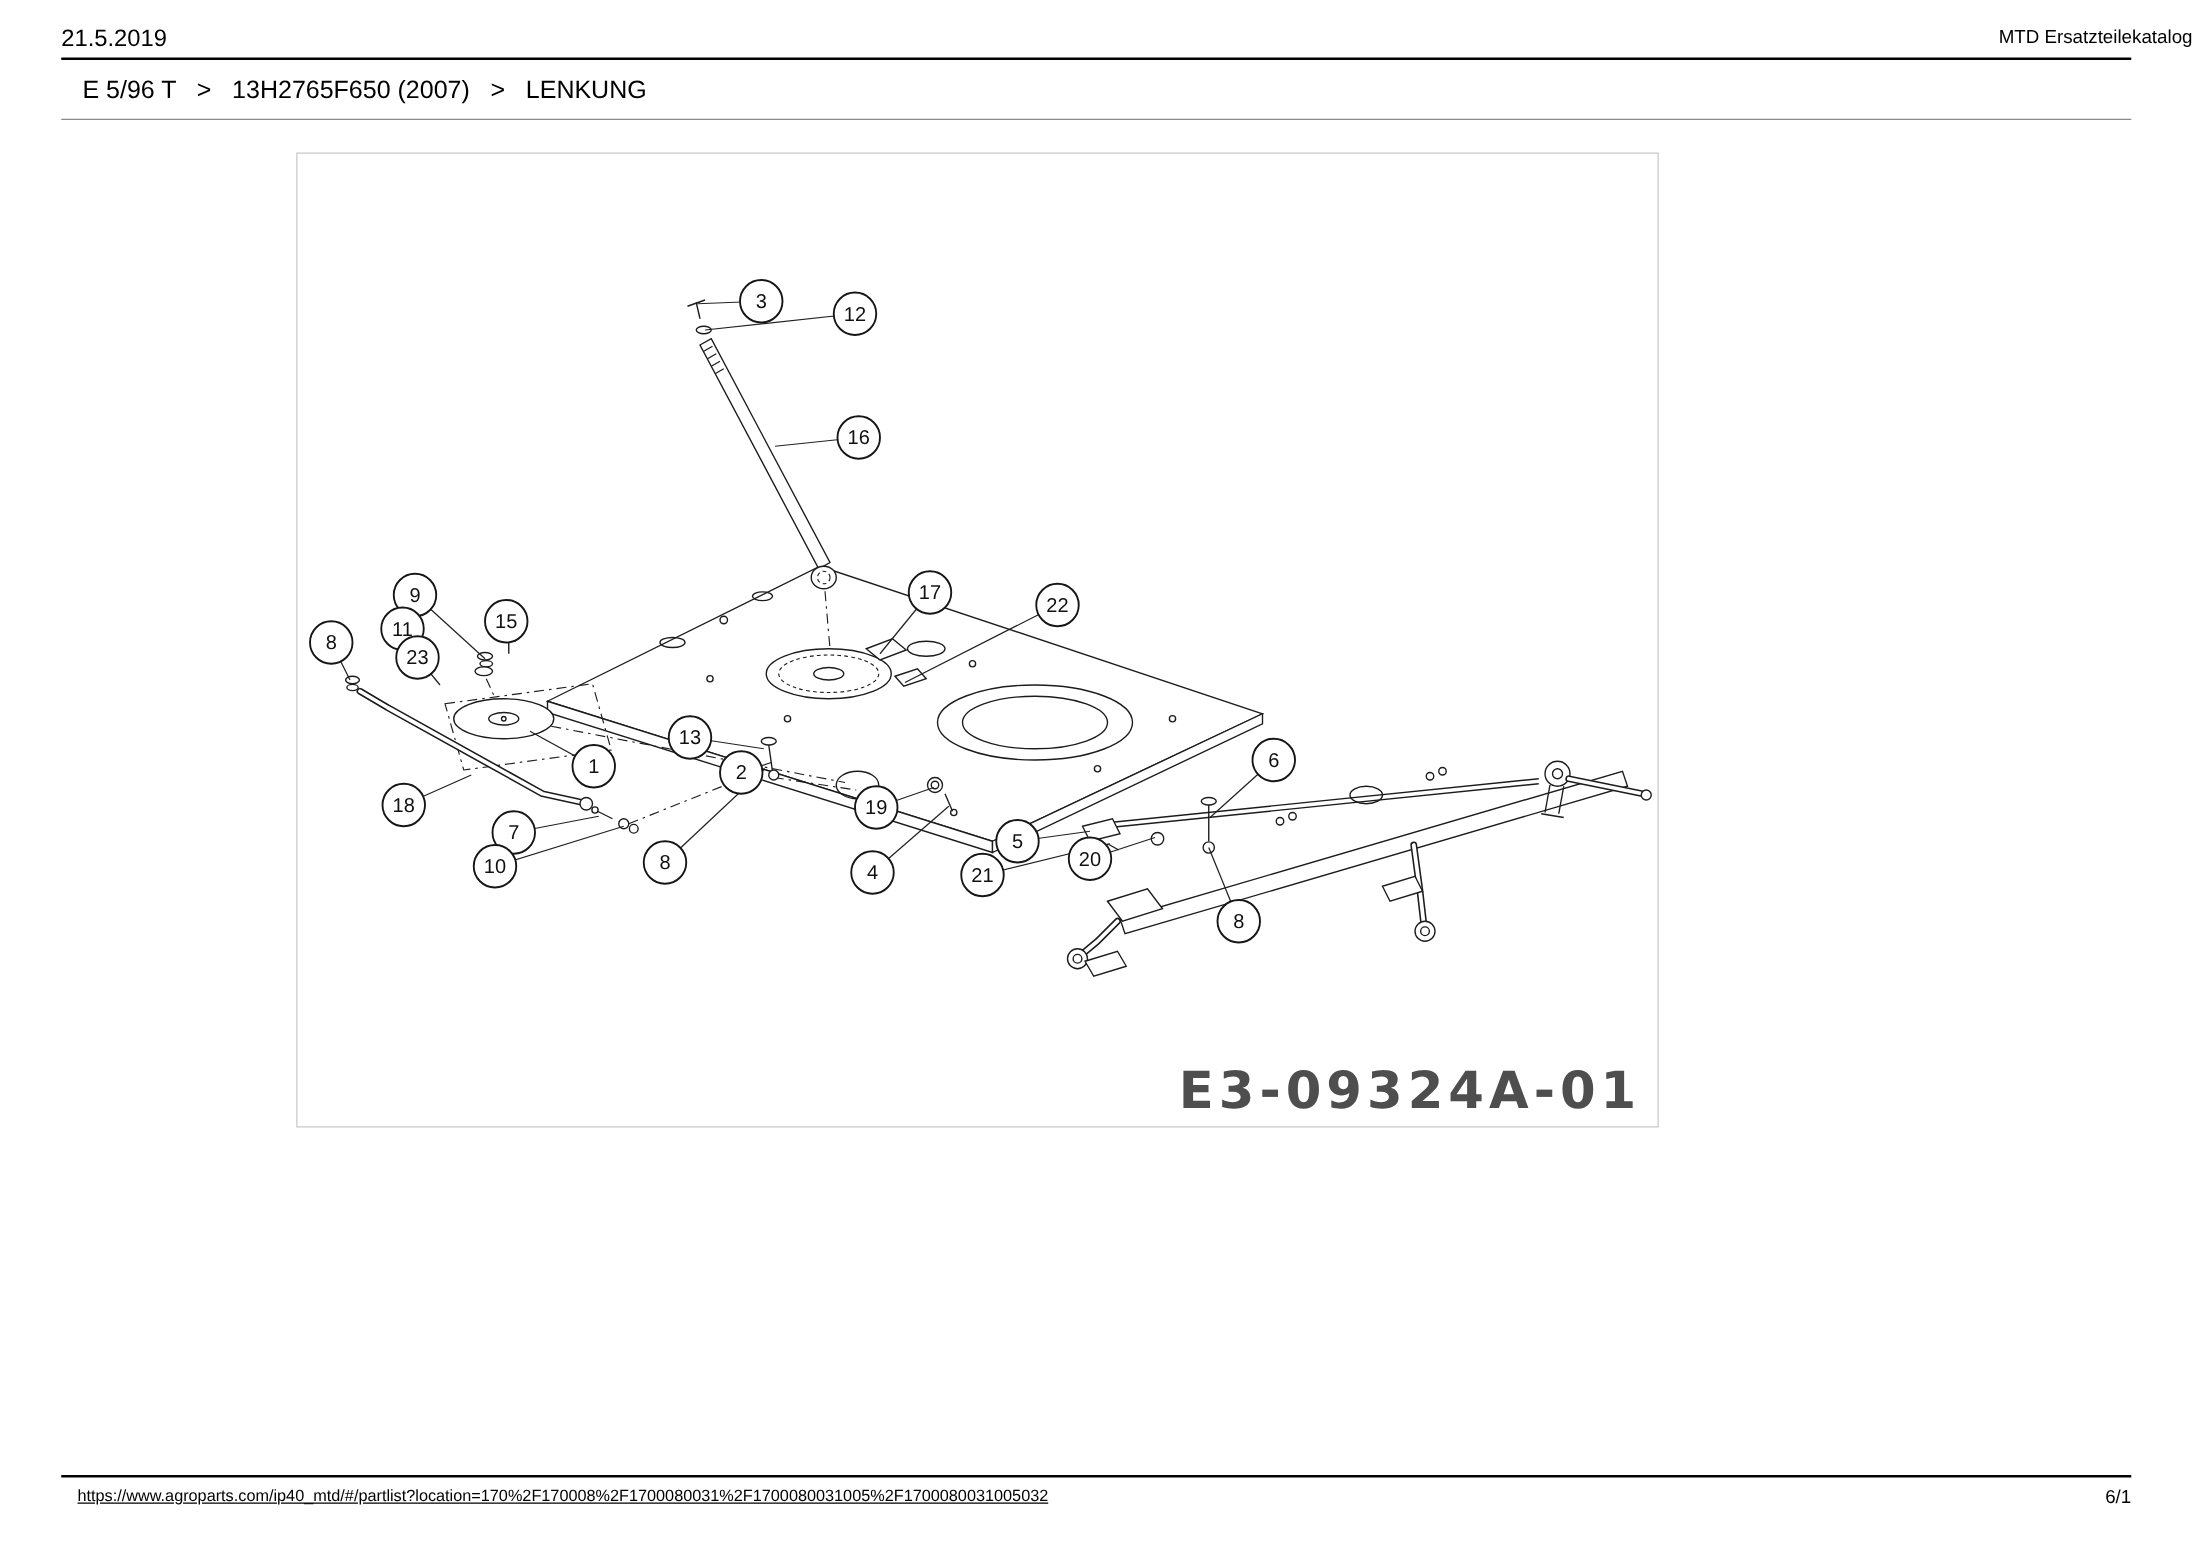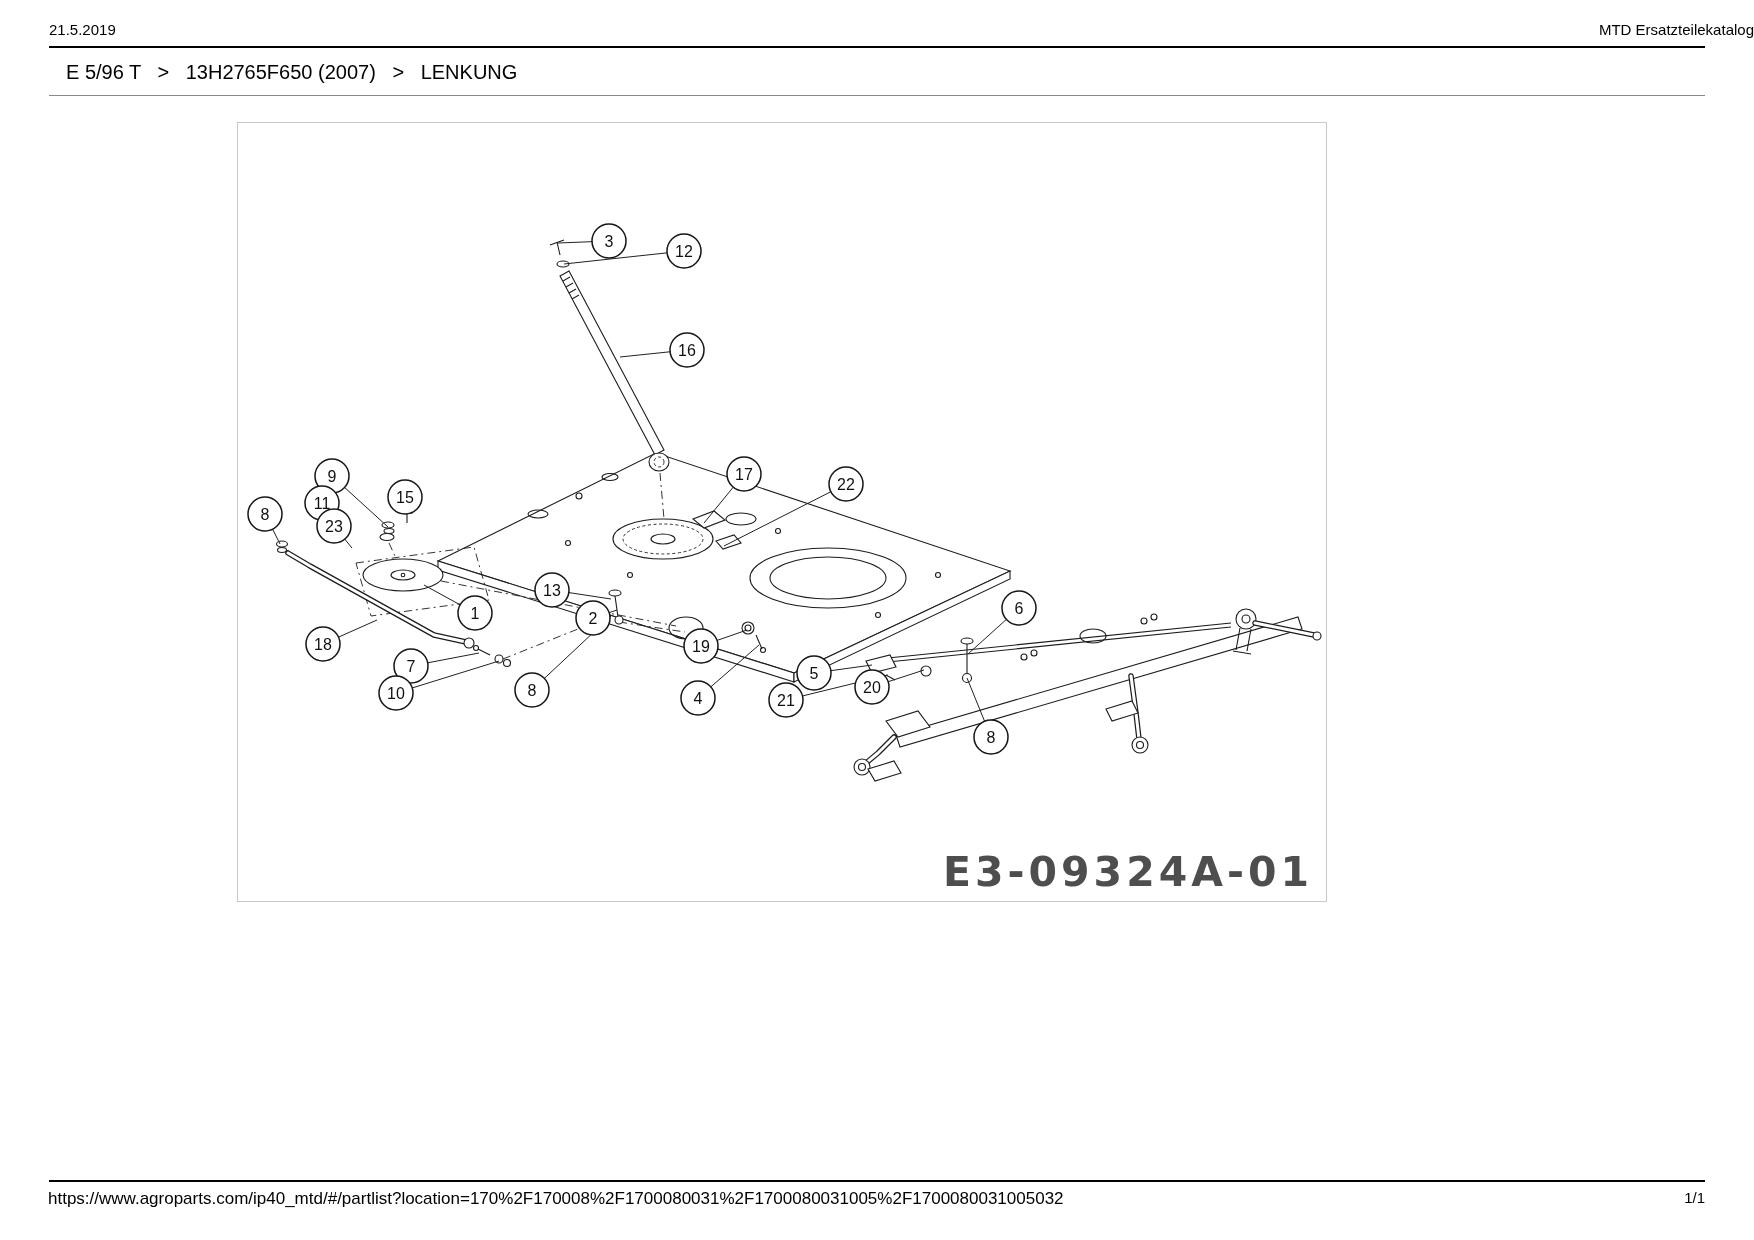--- a/index.html
+++ b/index.html
@@ -1,27 +1,27 @@
 <!DOCTYPE html>
 <html><head>
 <meta charset="utf-8">
 <style>
   html,body{margin:0;padding:0;}
   body{width:1754px;height:1240px;background:#fff;font-family:"Liberation Sans",sans-serif;color:#000;position:relative;overflow:hidden;}
-  .hdr-date{position:absolute;left:49px;top:21px;font-size:15px;text-align:right;}
+  .hdr-date{position:absolute;left:49px;top:21px;font-size:19px;text-align:right;}
   .hdr-title{position:absolute;left:0;right:0;top:21px;text-align:right;font-size:15px;}
   .rule{position:absolute;left:49px;right:49px;height:0;}
   .rule-top{top:46px;border-top:2px solid #000;}
   .rule-bc{top:95px;border-top:1px solid #8a8a8a;}
   .rule-foot{top:1180px;border-top:2px solid #000;}
   .breadcrumb{position:absolute;left:66px;top:61px;font-size:20px;white-space:nowrap;}
   .breadcrumb .sep{margin:0 11px;}
   .frame{position:absolute;left:237px;top:122px;width:1088px;height:778px;border:1px solid #c9c9c9;background:#fff;}
   .frame svg{display:block;width:100%;height:100%;}
-  .foot-url{position:absolute;left:48px;top:1189px;font-size:17px;}
+  .foot-url{position:absolute;left:62px;top:1189px;font-size:13px;text-decoration:underline;}
   .foot-page{position:absolute;right:49px;top:1189px;font-size:15px;}
 
   
   .draw *{stroke:#1c1c1c;stroke-width:1.1;fill:none;}
   .draw .wf{fill:#fff;}
   .draw .dash{stroke-dasharray:8 4 2 4;stroke-width:0.9;}
   .draw .dash2{stroke-dasharray:3 2.5;stroke-width:0.9;}
   .draw .thick{stroke-width:5.5;stroke-linecap:round;stroke-linejoin:round;}
   .draw .thin-white{stroke:#fff;stroke-width:3;stroke-linecap:round;stroke-linejoin:round;}
   .leader{stroke:#222;stroke-width:1;}
@@ -284,15 +284,15 @@
             <text x="753" y="619.5" class="balloon-num">8</text>
           </g>
         </g>
 
       <text class="diagram-code" x="1075" y="763" text-anchor="end">E3-09324A-01</text>
     </svg>
   </div>
 
   <div class="rule rule-foot"></div>
   <span class="foot-url">https://www.agroparts.com/ip40_mtd/#/partlist?location=170%2F170008%2F1700080031%2F1700080031005%2F1700080031005032</span>
-  <span class="foot-page">1/1</span>
+  <span class="foot-page">6/1</span>
 
 </div>
 
 </body></html>

